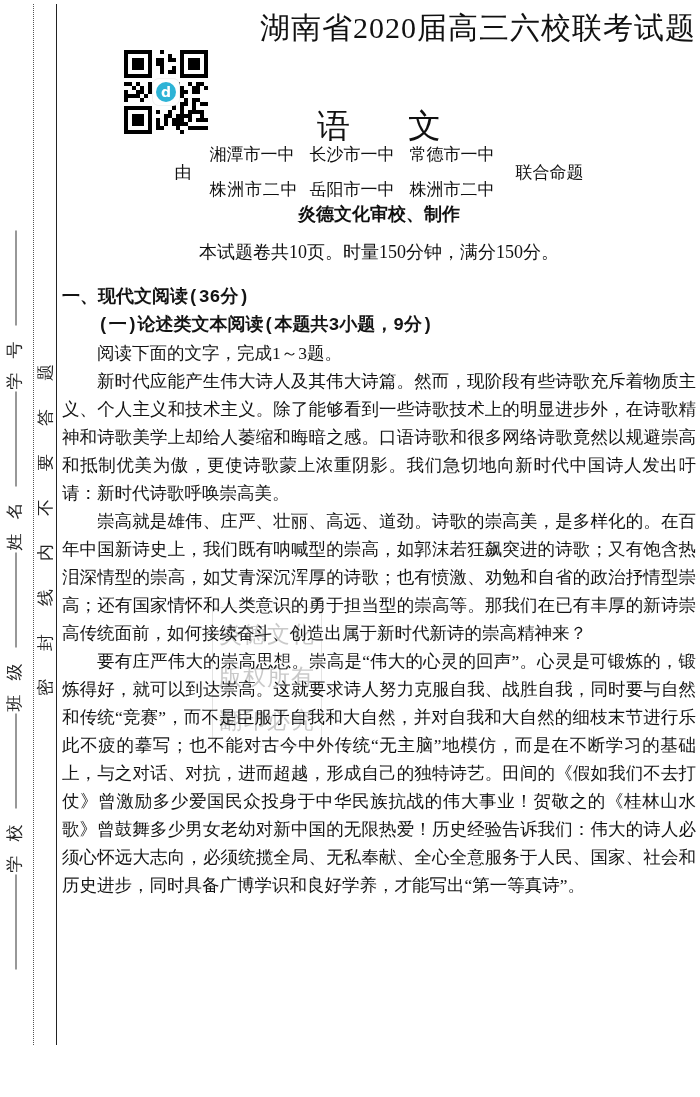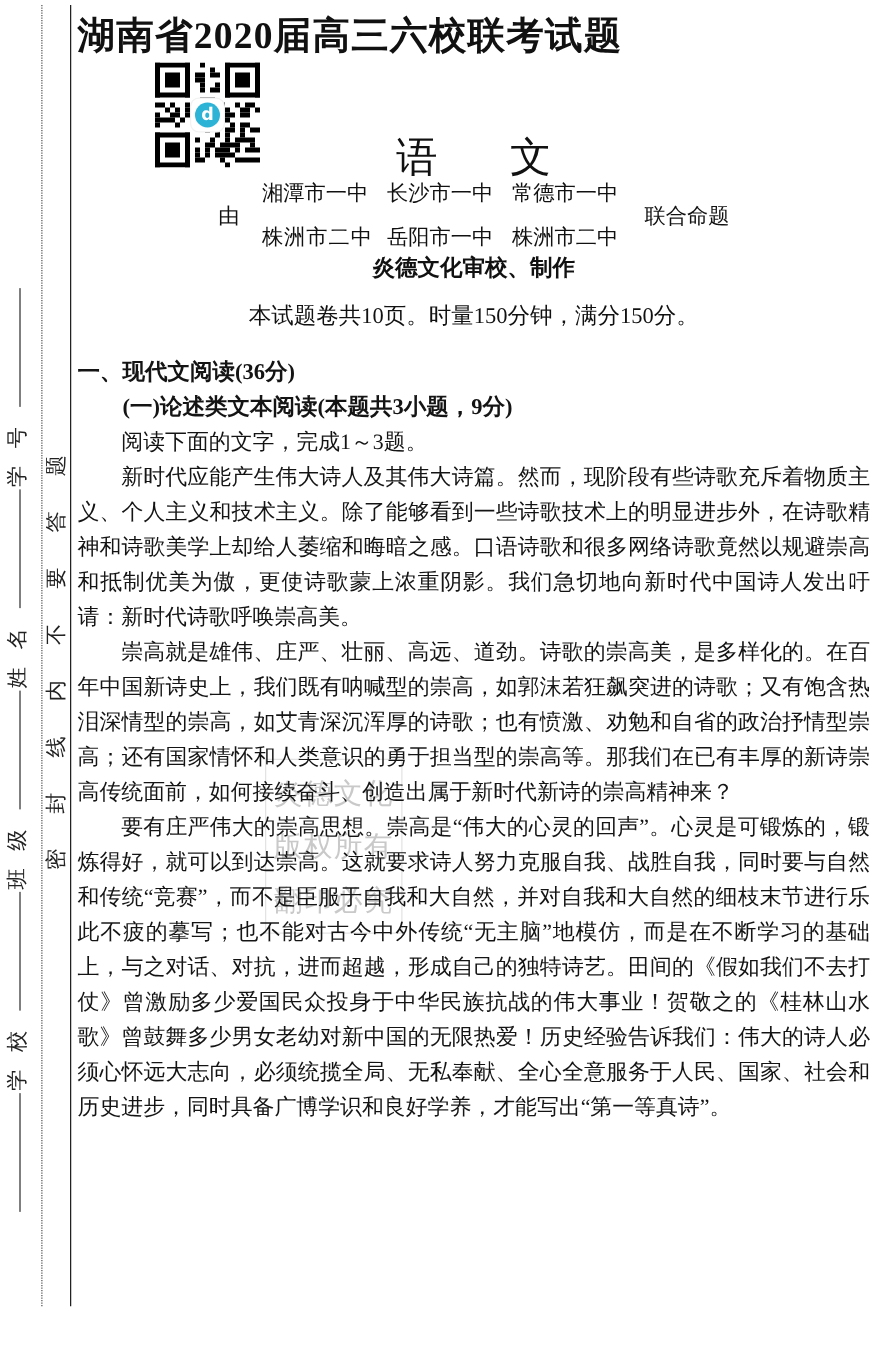--- a/index.html
+++ b/index.html
@@ -23,21 +23,21 @@
   .fields-label .blank { display:inline-block; width:95px; height:1px;
     background:#333; vertical-align:middle; margin:0 2px; }
   .seal-label {
     position:absolute; left:45px; top:516px; white-space:nowrap;
     transform:translate(-50%,-50%) rotate(-90deg);
     font-size:17px; letter-spacing:28px; color:#222;
     font-family:"Liberation Sans","DejaVu Sans",sans-serif;
   }
   
   .main-title { position:absolute; left:62px; top:8px; width:634px;
-    text-align:left; font-size:30px; font-weight:bold; letter-spacing:1px; }
+    text-align:right; font-size:30px; font-weight:normal; letter-spacing:1px; }
   .subject { position:absolute; left:62px; top:64px; width:634px;
     text-align:center; font-size:33px; font-weight:normal;margin-top:40px; }
   .subject .ch1 { margin-right:58px; }
   .qr-wrap { position:absolute; left:124px; top:50px; width:84px; height:84px; }
   .qr-wrap svg { display:block; }
   .qr-logo { position:absolute; left:29px; top:29px; width:26px; height:26px;
     background:#ffffff; border-radius:6px; display:flex; align-items:center;
     justify-content:center; box-shadow:0 0 0 1px #f2f2f2; }
   .qr-logo .dot { width:20px; height:20px; border-radius:50%; background:#2db3d6;
     color:#fff; font-family:"DejaVu Sans",sans-serif; font-weight:bold;
@@ -56,21 +56,21 @@
     text-align:center; font-size:18px; }
   
   .watermark { position:absolute; left:212px; top:607px; width:110px;
     height:140px; border:1px solid #e3e3e3; z-index:1;
     display:flex; flex-direction:column; justify-content:center;
     text-align:center; color:#c9c9c9; font-size:23px; line-height:43px;
     letter-spacing:1px; }
   
   .body { position:absolute; left:62px; top:283px; width:634px; z-index:2;
     font-size:17.5px; line-height:28px; text-align:justify; color:#141414; }
-  .sec-h { font-family:Liberation Serif, serif;
+  .sec-h { font-family:Liberation Mono, monospace;
     font-weight:bold; font-size:18px; line-height:28px; text-align:left; }
   .indent { text-indent:2em; }
   .body p { text-indent:2em; }
   
   .footer { position:absolute; left:62px; top:1120px; width:634px;
     text-align:left; font-size:18px; }
 </style>
 </head>
 <body>
 

